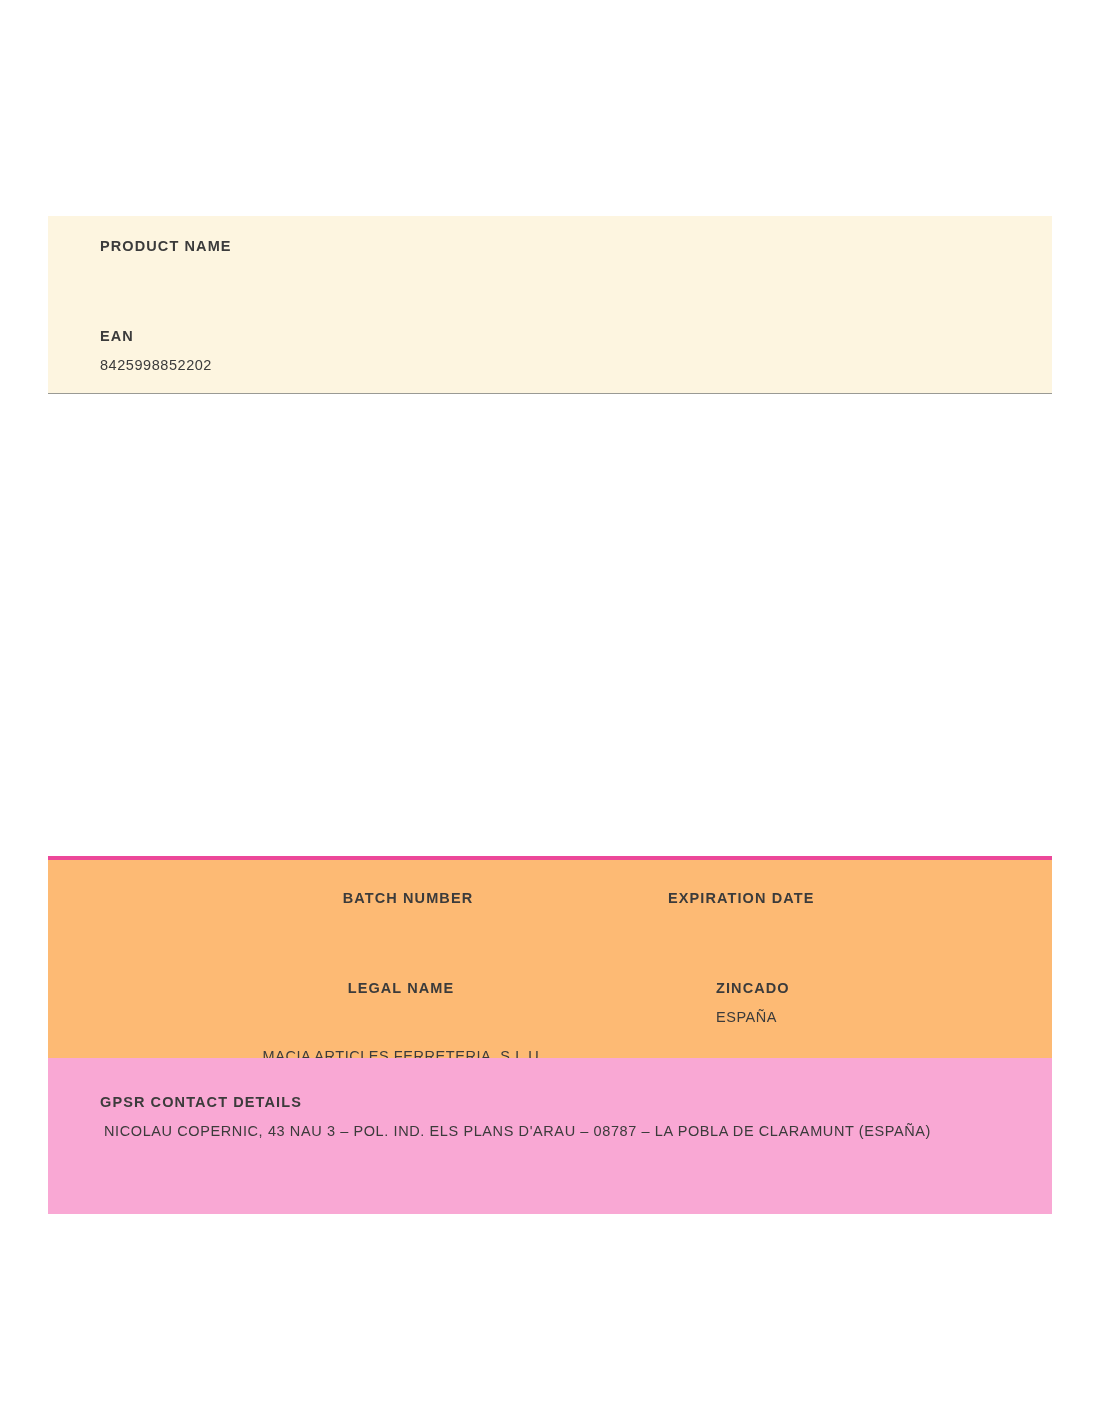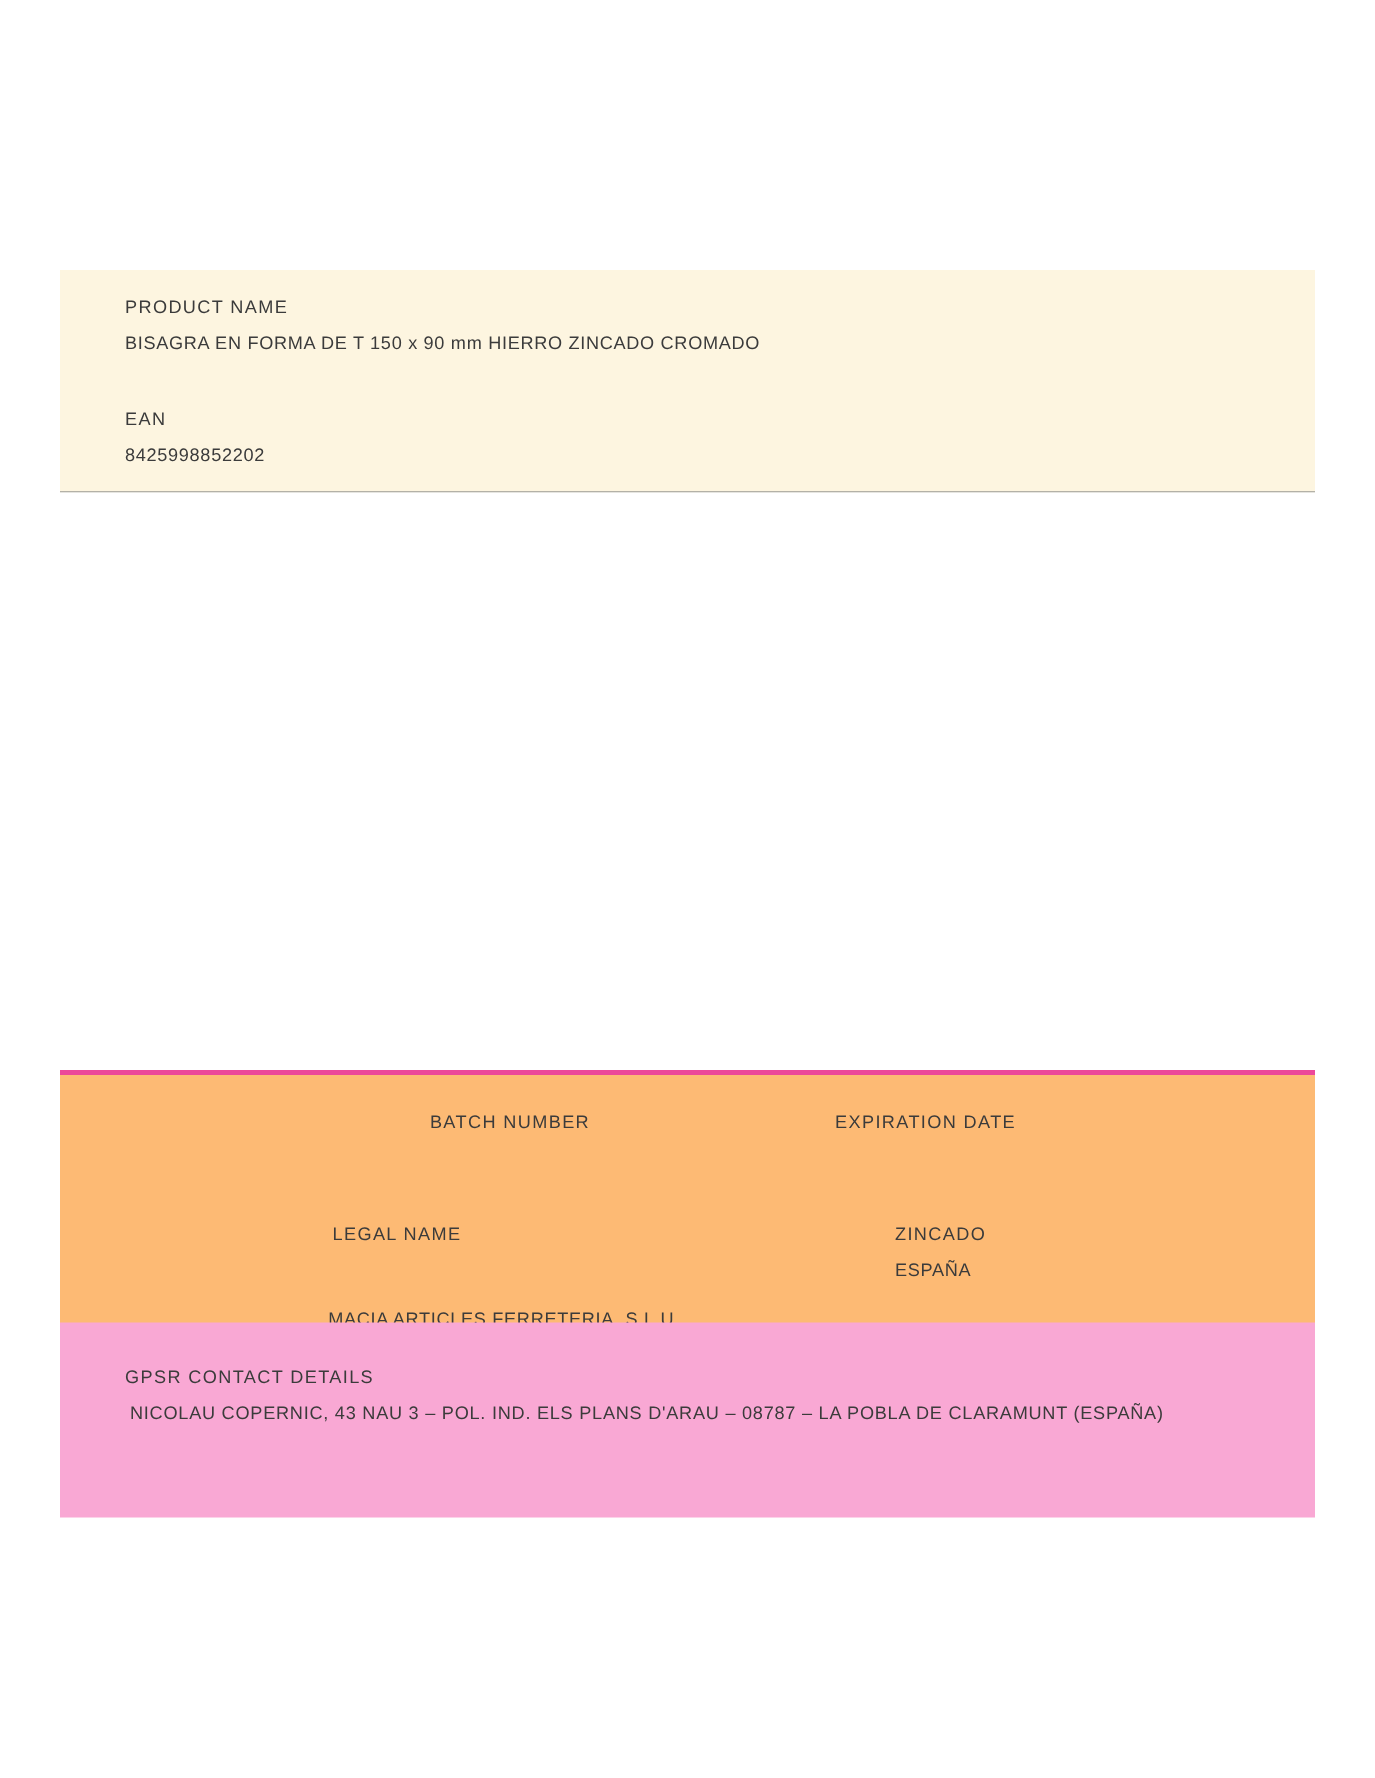--- a/index.html
+++ b/index.html
@@ -31,21 +31,21 @@
     top: 216px;
     width: 1004px;
     height: 178px;
     background: #fdf5e0;
     border-bottom: 1px solid #9a9a94;
     box-sizing: border-box;
   }
 
   .field-label {
     font-size: 14.5px;
-    font-weight: normal;
+    font-weight: bold;
     letter-spacing: 1.1px;
     color: #3b3b3b;
   }
   .field-value {
     font-size: 14.5px;
     font-weight: normal;
     letter-spacing: 0.55px;
     color: #3b3b3b;
   }
 
@@ -115,20 +115,21 @@
   .mid-block .exp-value {
     position: absolute;
     left: 620px;
     top: 59px;
   }
   .mid-block .legal-label {
     position: absolute;
     left: 218px;
     top: 120px;
     width: 270px;
+    text-align: center;
   }
   .mid-block .legal-value {
     position: absolute;
     left: 158px;
     top: 149px;
     width: 390px;
     text-align: center;
     margin-top: 39px;
   }
   .mid-block .origin-label {
@@ -166,21 +167,20 @@
     white-space: nowrap;
   }
 </style>
 </head>
 <body>
 
 <div class="sheet">
 
   <div class="top-block">
     <div class="field-label product-name-label">PRODUCT NAME</div>
-    <div class="field-value product-name-value">BISAGRA EN FORMA DE T 150 x 90 mm HIERRO ZINCADO CROMADO</div>
     <div class="field-label ean-label">EAN</div>
     <div class="field-value ean-value">8425998852202</div>
   </div>
 
   <div class="spacer-region"></div>
 
   <div class="mid-block">
     <div class="field-label batch-label">BATCH NUMBER</div>
     <div class="field-value batch-value"></div>
 

